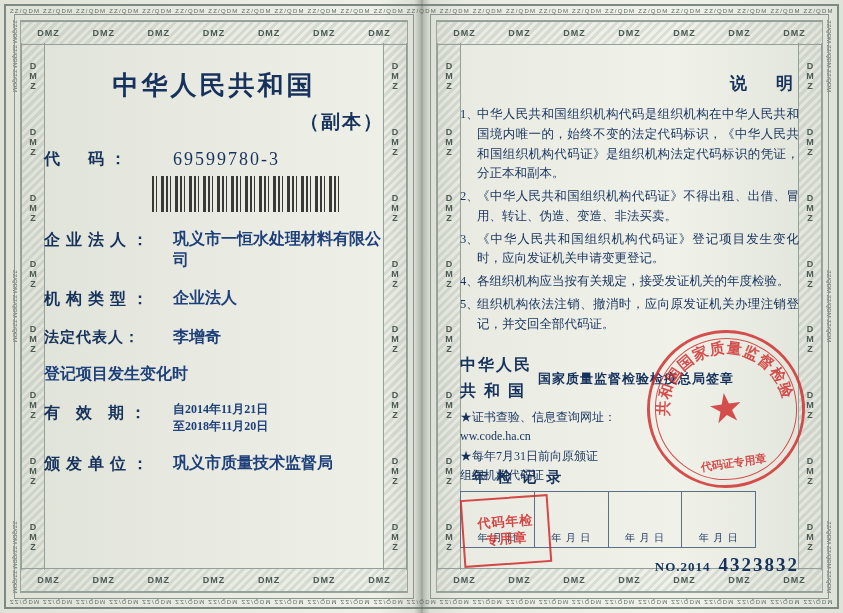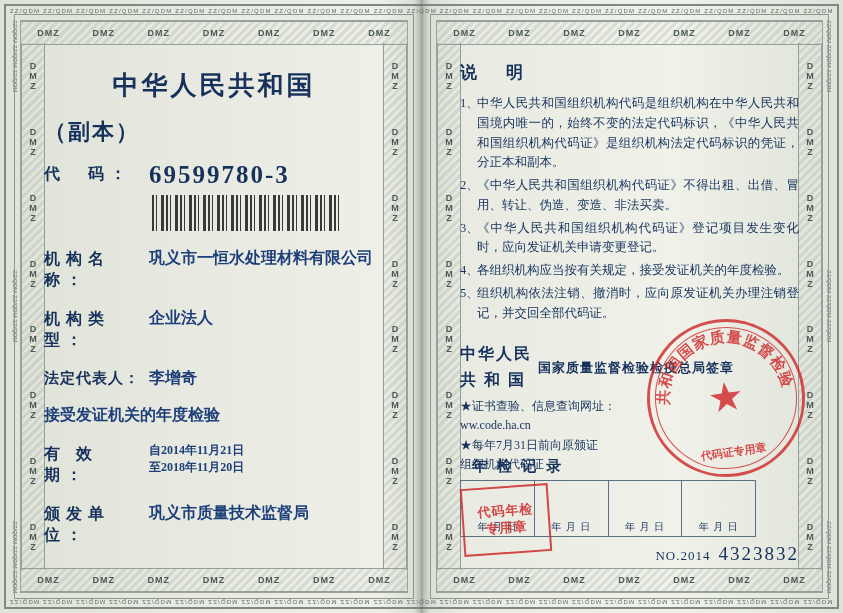--- a/index.html
+++ b/index.html
@@ -85,52 +85,52 @@
     position:absolute;left:30px;right:30px;top:31px;bottom:31px;
   }
 
   
   .title{
     text-align:center;color:#16325c;font-weight:bold;
     font-size:26px;line-height:1.45;letter-spacing:3px;
     margin-top:22px;
   }
   .subtitle{
-    text-align:left;color:#16325c;font-weight:bold;
-    font-size:22px;letter-spacing:2px;margin-top:12px;
+    text-align:right;color:#16325c;font-weight:bold;
+    font-size:19px;letter-spacing:2px;margin-top:4px;
   }
   .code-row{
     display:flex;align-items:center;margin-top:14px;
   }
   .lbl{
     color:#16325c;font-weight:bold;font-size:16px;letter-spacing:6px;
-    width:105px;flex:none;
+    width:129px;flex:none;
   }
   .code-val{
-    color:#16325c;font-weight:bold;font-size:25px;letter-spacing:2px;
+    color:#16325c;font-weight:normal;font-size:18px;letter-spacing:2px;
     font-family:"Liberation Serif", serif;
   }
   .barcode{
     margin:6px 0 0 108px;height:36px;width:190px;
     background:repeating-linear-gradient(90deg,#1a1a1a 0 2px,#ffffff00 2px 4px,#1a1a1a 4px 5px,#ffffff00 5px 9px,#1a1a1a 9px 12px,#ffffff00 12px 14px);
     opacity:.85;
   }
   .frow{display:flex;margin-top:16px;align-items:flex-start;}
   .frow .lbl{padding-top:2px;}
   .fval{
     color:#1d3f7a;font-size:16px;line-height:1.35;font-weight:bold;
     max-width:255px;
   }
   .lbl.tight{letter-spacing:1px;font-size:15px;}
   .dates{color:#1d3f7a;font-size:12px;font-weight:bold;line-height:1.45;}
 
   
   .notes-title{
-    text-align:left;color:#16325c;font-weight:bold;font-size:17px;
-    letter-spacing:6px;margin-top:16px;
+    text-align:right;color:#16325c;font-weight:bold;font-size:17px;
+    letter-spacing:6px;margin-top:27px;
   }
   .notes{margin-top:10px;color:#16325c;font-size:12.5px;line-height:1.58;}
   .note{display:flex;margin-bottom:3px;}
   .note .num{width:17px;flex:none;}
   .note .txt{flex:1;text-align:justify;}
 
   .issuer-wrap{position:relative;margin-top:14px;height:120px;}
   .issuer{
     position:absolute;left:0;top:4px;color:#16325c;font-weight:bold;
     font-size:16px;line-height:1.6;letter-spacing:2px;
@@ -184,21 +184,21 @@
   .annual-wrap{position:relative;margin-top:4px;}
   table.annual{
     border-collapse:collapse;width:296px;
   }
   table.annual td{
     border:1px solid #5d6f86;height:52px;width:25%;
     vertical-align:bottom;text-align:center;
     color:#16325c;font-size:10px;padding-bottom:2px;letter-spacing:1px;
   }
   .serial{
-    margin-top:6px;text-align:right;color:#16325c;font-weight:normal;
+    margin-top:6px;text-align:right;color:#16325c;font-weight:bold;
   }
   .serial .pre{font-size:13px;letter-spacing:1px;}
   .serial .num{font-size:19px;letter-spacing:2px;margin-left:4px;}
 </style>
 </head>
 <body>
 
 <div class="page">
 
   <div class="outer-frame"></div>
@@ -268,36 +268,36 @@
       </div>
       <div class="subtitle">（副本）</div>
 
       <div class="code-row">
         <div class="lbl">代　码：</div>
         <div class="code-val">69599780-3</div>
       </div>
       <div class="barcode"></div>
 
       <div class="frow">
-        <div class="lbl">机构名称：</div>
+        <div class="lbl">企业法人：</div>
         <div class="fval">巩义市一恒水处理材料有限公司</div>
       </div>
 
       <div class="frow">
         <div class="lbl">机构类型：</div>
         <div class="fval">企业法人</div>
       </div>
 
       <div class="frow">
         <div class="lbl tight">法定代表人：</div>
         <div class="fval">李增奇</div>
       </div>
 
       <div class="frow">
-        <div class="fval">接受发证机关的年度检验</div>
+        <div class="fval">登记项目发生变化时</div>
       </div>
 
       <div class="frow">
         <div class="lbl">有 效 期：</div>
         <div class="dates">
           <div>自2014年11月21日</div>
           <div>至2018年11月20日</div>
         </div>
       </div>
 

